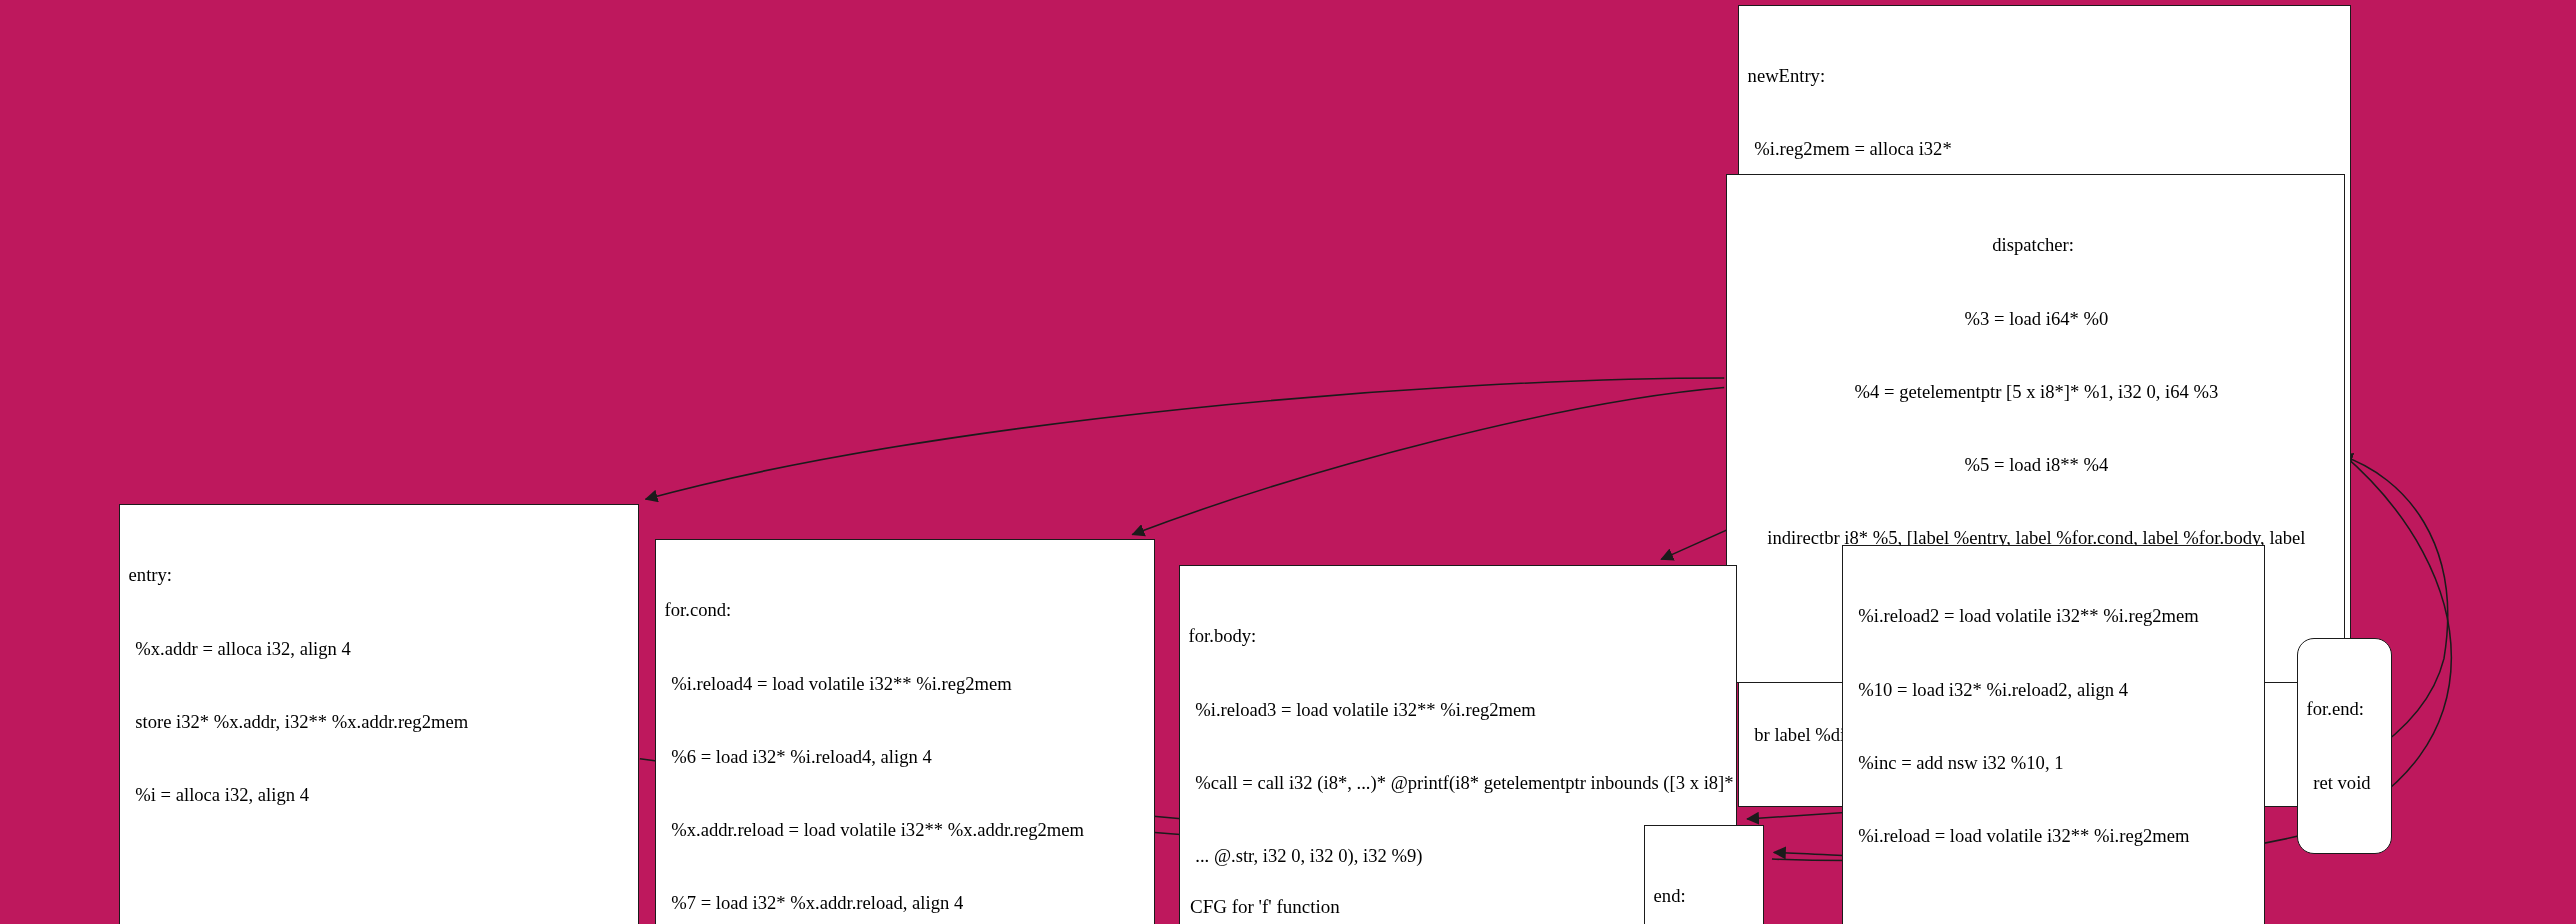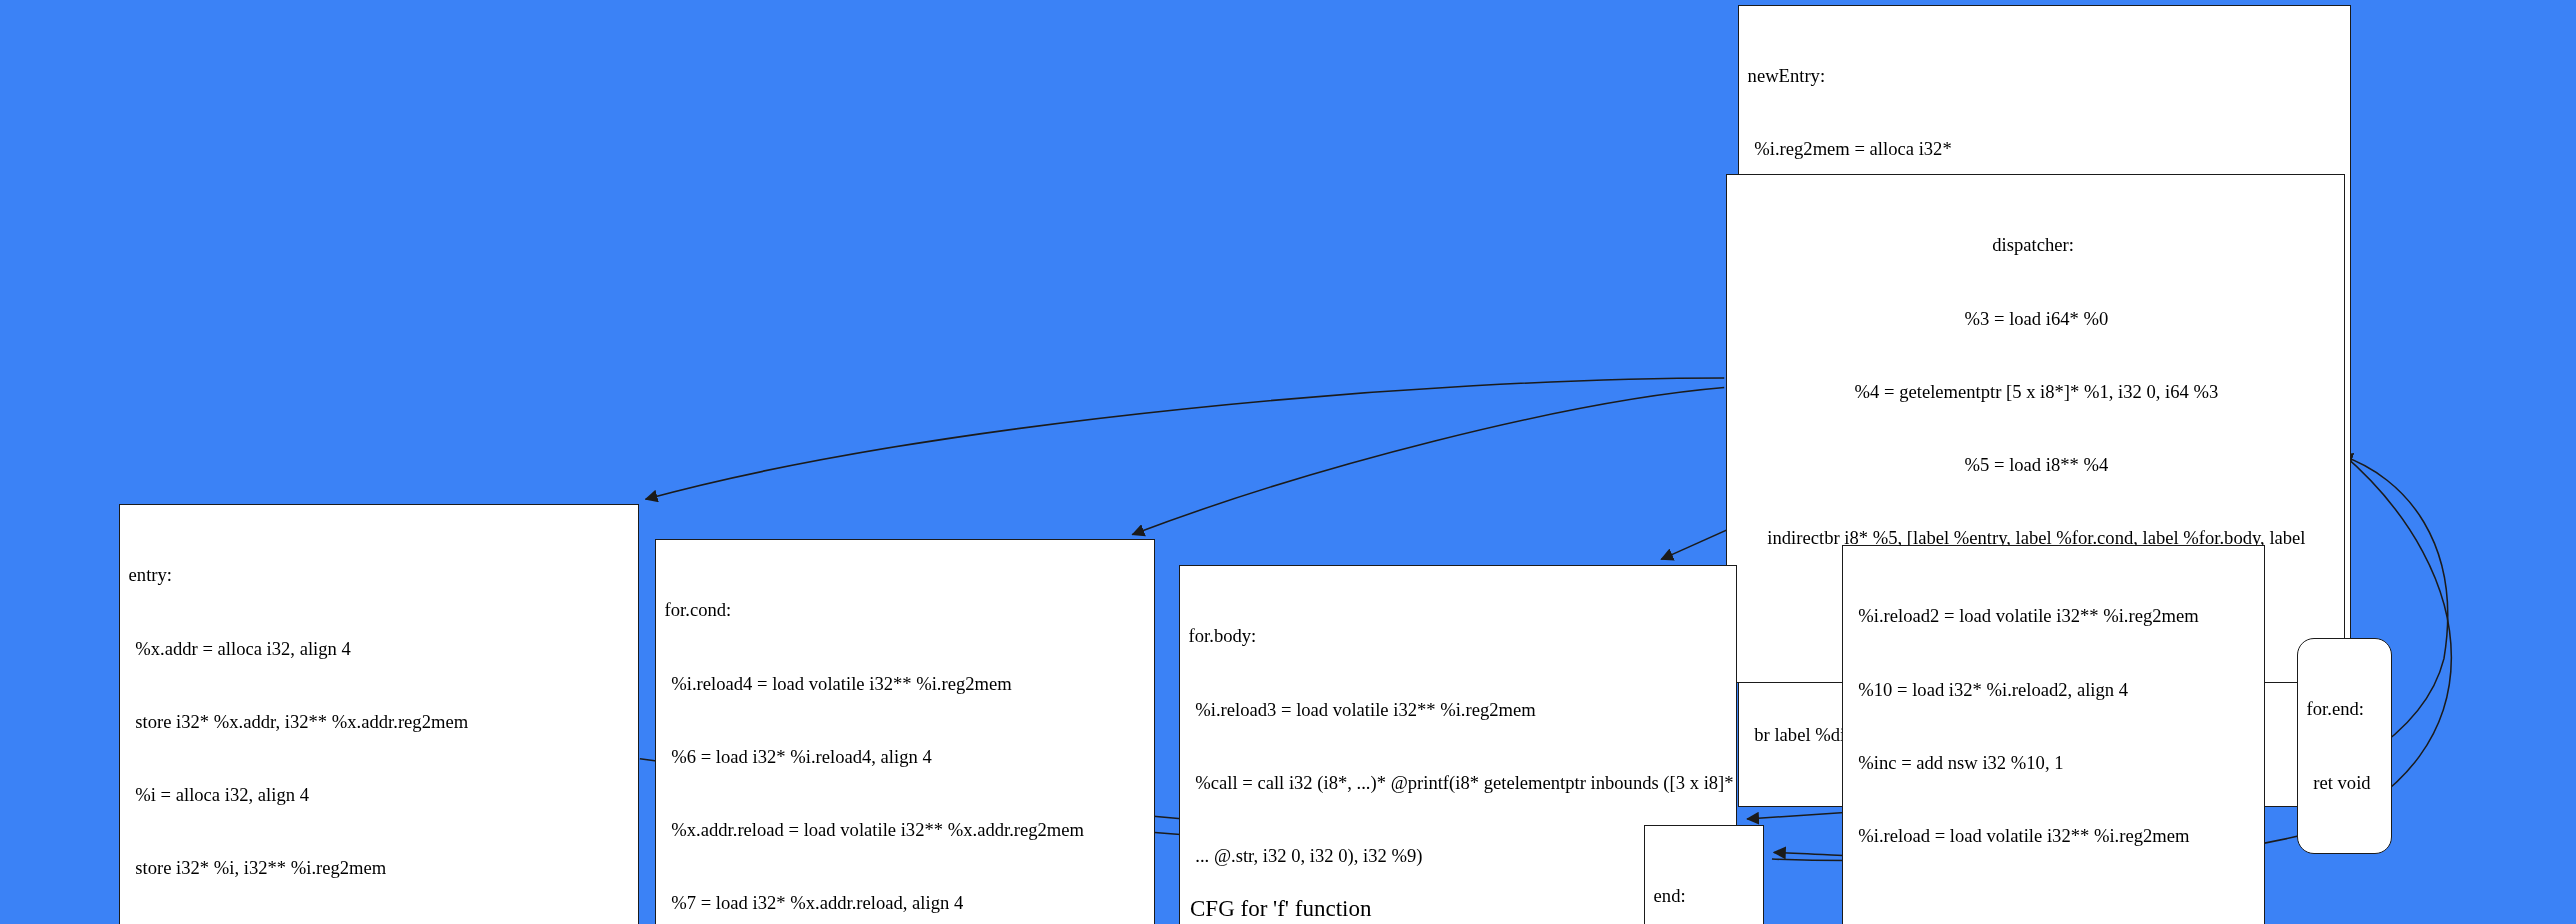--- a/index.html
+++ b/index.html
@@ -7,21 +7,21 @@
     padding: 0;
     background: #ffffff;
   }
   body {
     font-family: "Liberation Serif", "DejaVu Serif", serif;
   }
   #canvas {
     position: relative;
     width: 2576px;
     height: 924px;
-    background: #3b82f6;
+    background: #be185d;
     overflow: hidden;
   }
   #edges {
     position: absolute;
     left: 0;
     top: 0;
     width: 2576px;
     height: 924px;
     pointer-events: none;
   }
@@ -39,21 +39,21 @@
   }
   .node .bb-label {
     display: block;
     margin-left: -6.7px;
   }
   .node .ins {
     display: block;
   }
   #caption {
     position: absolute;
-    font-size: 23px;
+    font-size: 19px;
     color: #000000;
     white-space: pre;
     z-index: 2;
   }
 
   
   #node-newEntry  { left: 1738px; top: 4.8px;   width: 613px;  }
   #node-dispatcher{ left: 1726px; top: 174px; width: 619px; text-align: center;  }
   #node-entry     { left: 119px;  top: 504px; width: 520px;  }
   #node-forcond   { left: 655px;  top: 539px; width: 500px;  }
@@ -123,21 +123,20 @@
     <span class="ins">%5 = load i8** %4</span>
     <span class="ins">indirectbr i8* %5, [label %entry, label %for.cond, label %for.body, label</span>
     <span class="ins">... %for.inc, label %for.end, label %end]</span>
   </div>
 
   <div class="node" id="node-entry">
     <span class="bb-label">entry:</span>
     <span class="ins">%x.addr = alloca i32, align 4</span>
     <span class="ins">store i32* %x.addr, i32** %x.addr.reg2mem</span>
     <span class="ins">%i = alloca i32, align 4</span>
-    <span class="ins">store i32* %i, i32** %i.reg2mem</span>
     
     
     
     
     
     
   </div>
 
   <div class="node" id="node-forcond">
     <span class="bb-label">for.cond:</span>

